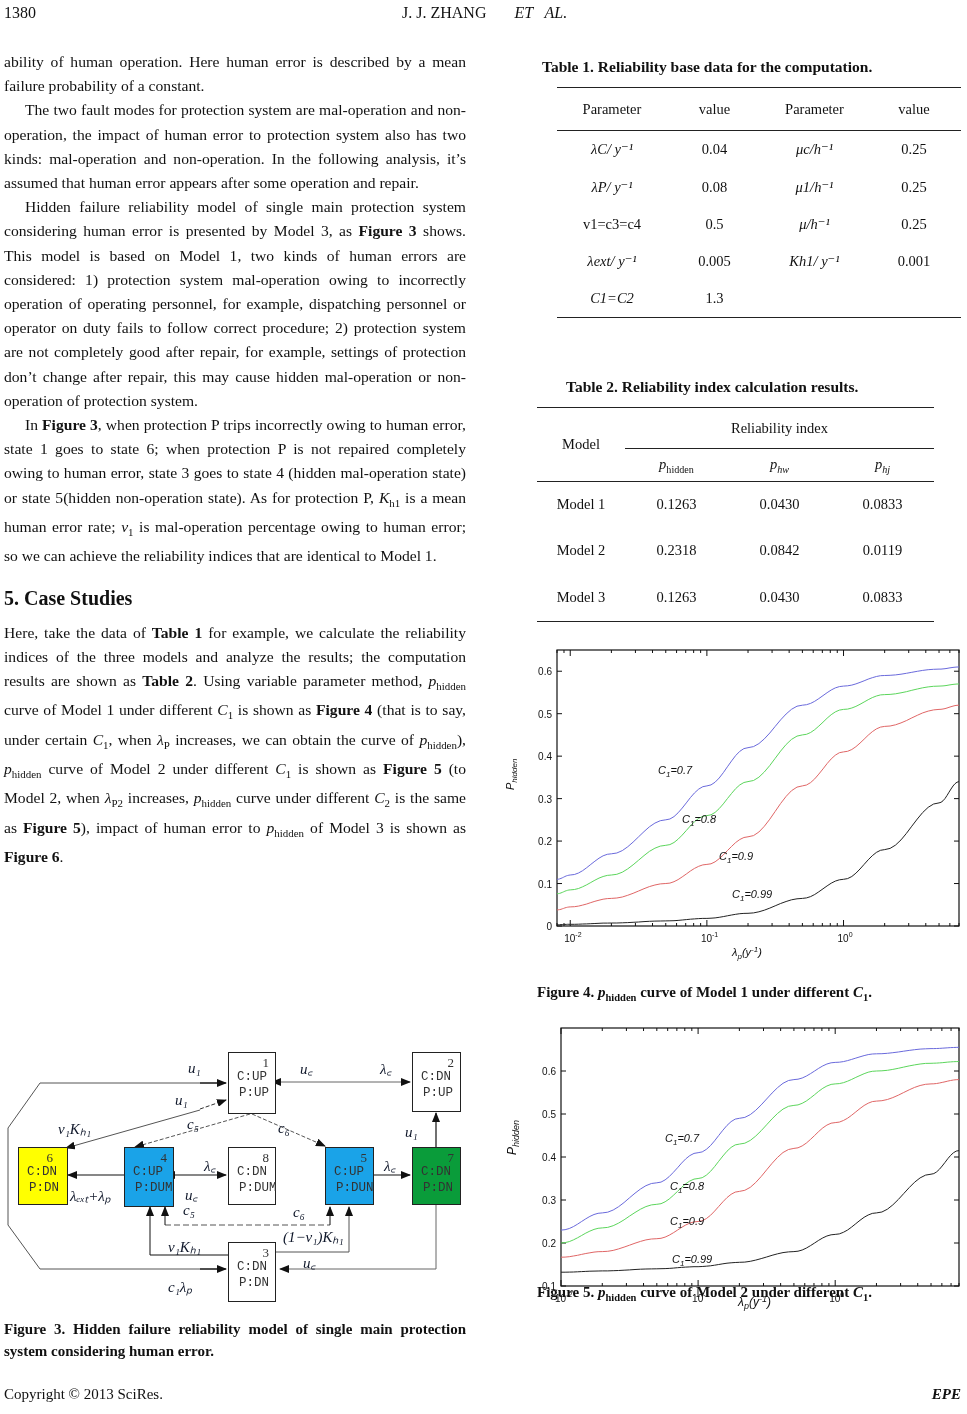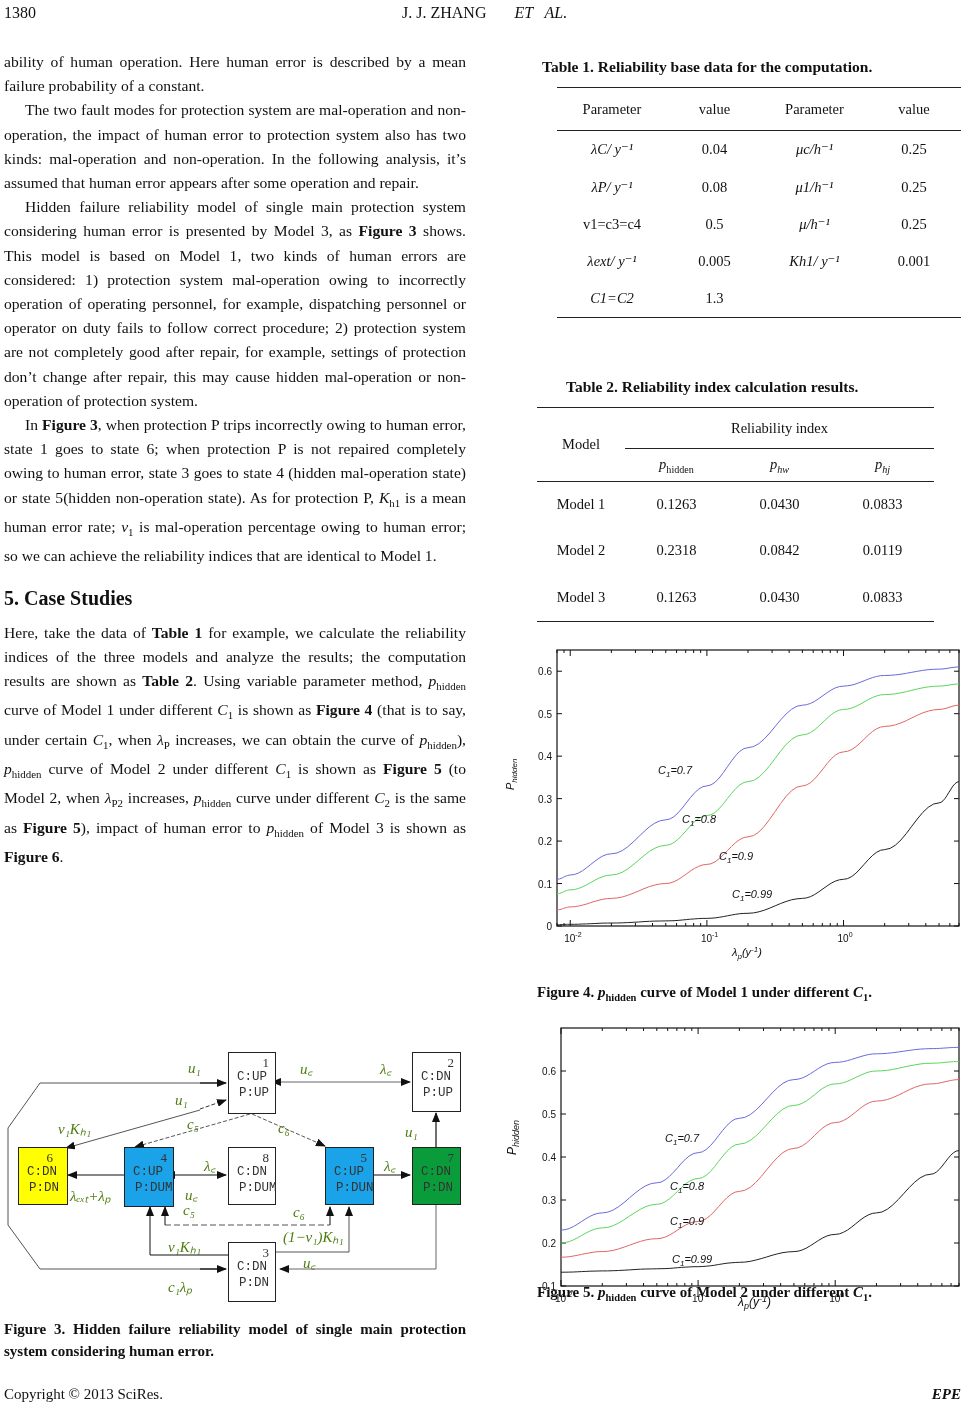--- a/index.html
+++ b/index.html
@@ -14,21 +14,21 @@
   h2.sec { margin: 0; font-size: 20px; font-weight: bold; font-family: "Liberation Serif", serif; }
   .cap { font-weight: bold; font-size: 15px; font-family: "Liberation Serif", serif; }
   table.t { border-collapse: collapse; font-size: 14.5px; }
   table.t td, table.t th { font-weight: normal; text-align: center; padding: 0; }
   .rule { border-top: 1.5px solid #222; }
   sub, sup { font-size: 70%; }
   .node { position: absolute; border: 1.3px solid #222; box-sizing: border-box; font-family: "Liberation Mono", "DejaVu Sans Mono", monospace; font-size: 12.5px; line-height: 16px; color: #333; }
   .node .num { position: absolute; right: 6px; top: 2px; font-family: "Liberation Serif", serif; font-size: 13px; }
   .node .l1 { position: absolute; left: 8px; top: 16px; }
   .node .l2 { position: absolute; left: 10px; top: 32px; }
-  .elab { position: absolute; font-family: "Liberation Serif", serif; font-style: italic; font-size: 15px; color: #4d7c0f; white-space: nowrap; }
+  .elab { position: absolute; font-family: "Liberation Serif", serif; font-style: italic; font-size: 15px; color: #0f172a; white-space: nowrap; }
   .tick { font-family: "Liberation Sans", "DejaVu Sans", sans-serif; font-size: 10px; fill: #111; }
   .clab { font-family: "Liberation Sans", "DejaVu Sans", sans-serif; font-size: 11px; font-style: italic; fill: #111; }
   .foot { top: 1386px; font-size: 15px; }
 </style>
 </head>
 <body>
 
 <div class="abs hdr" style="left:4px;">1380</div>
 <div class="abs hdr" style="left:402px;">
   <span>J. J. ZHANG</span>

